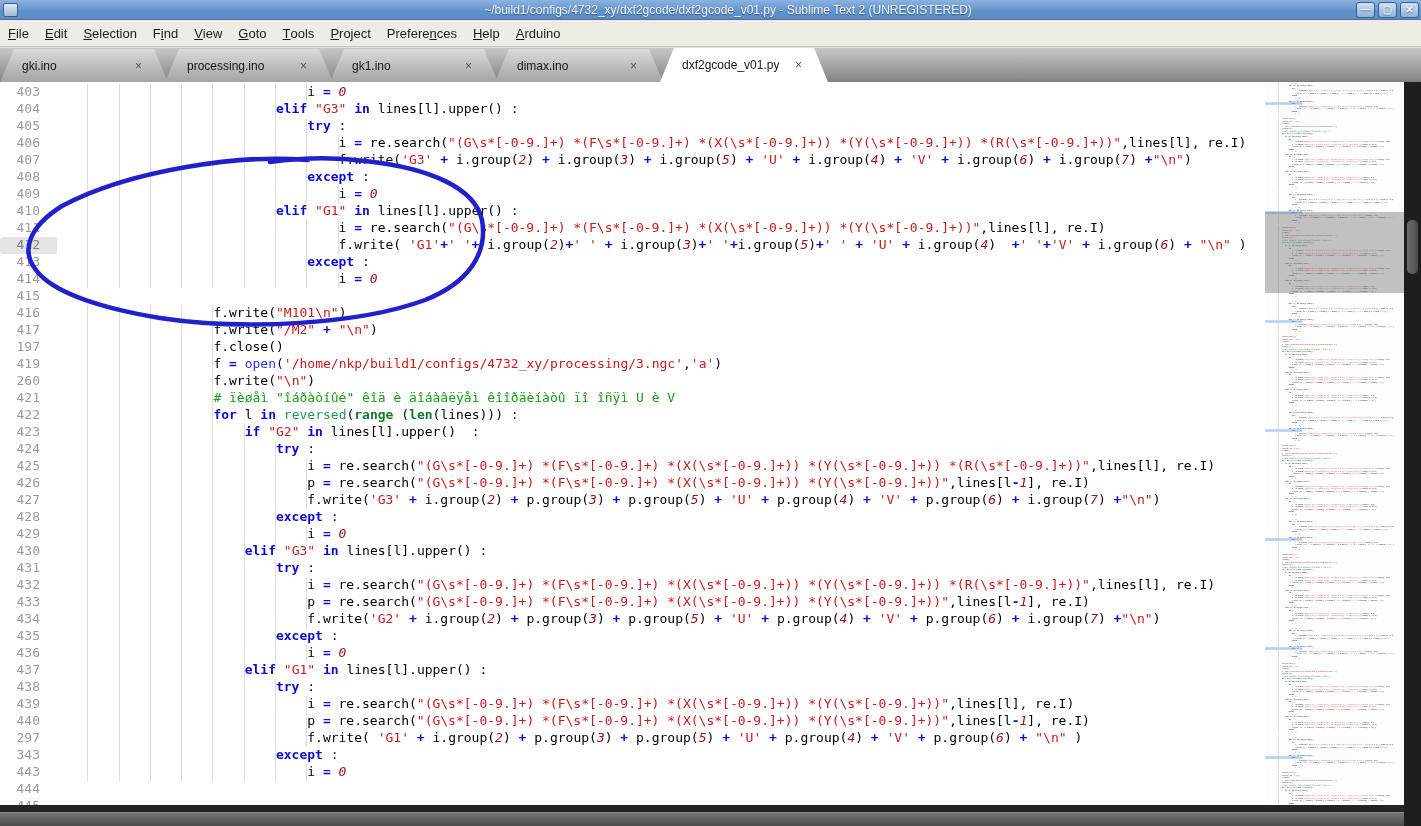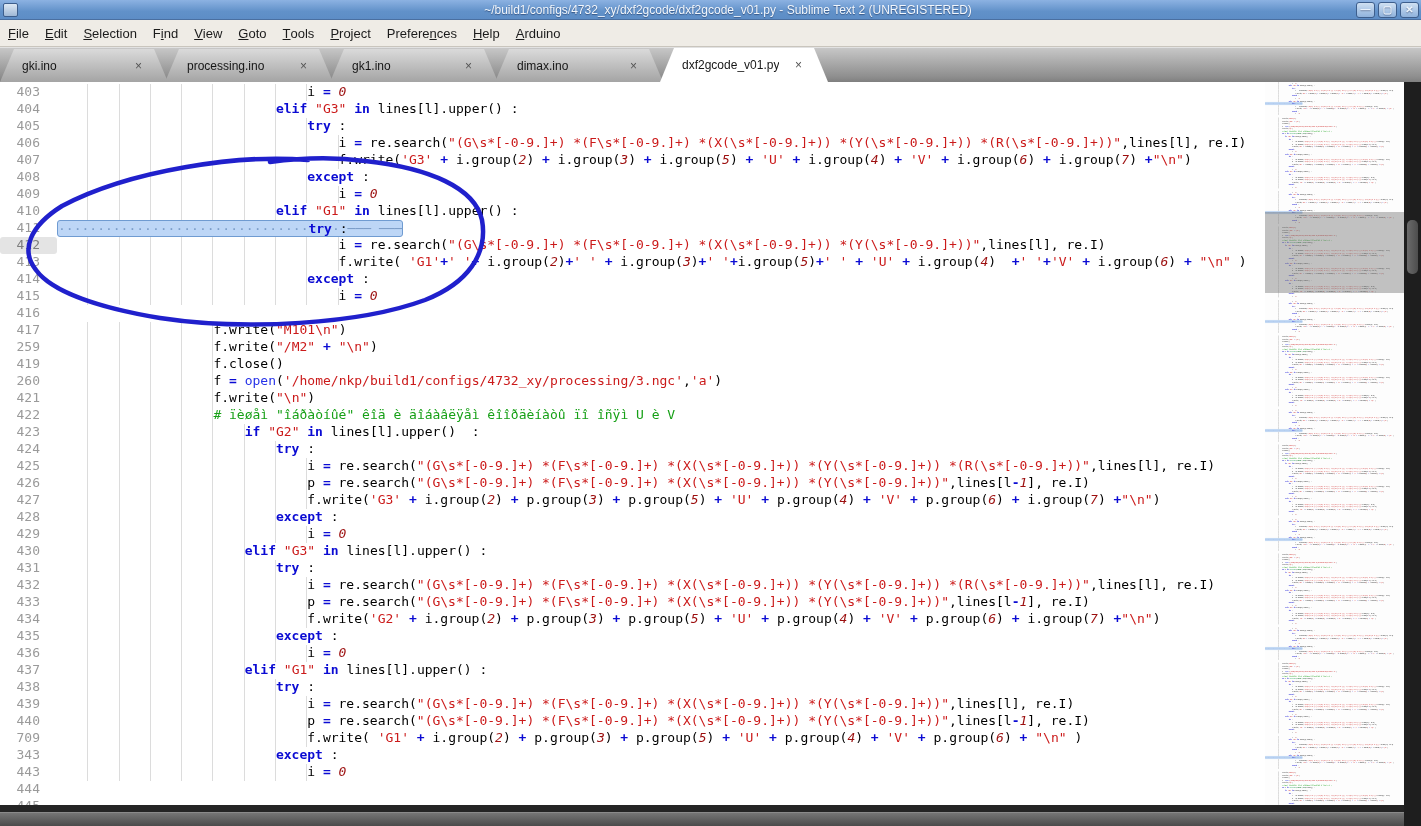--- a/index.html
+++ b/index.html
@@ -137,21 +137,21 @@
       <div class="gno">408</div>
       <div class="gno">409</div>
       <div class="gno">410</div>
       <div class="gno">411</div>
       <div class="gno cur">412</div>
       <div class="gno">413</div>
       <div class="gno">414</div>
       <div class="gno">415</div>
       <div class="gno">416</div>
       <div class="gno">417</div>
-      <div class="gno">259</div>
+      <div class="gno">197</div>
       <div class="gno">419</div>
       <div class="gno">260</div>
       <div class="gno">421</div>
       <div class="gno">422</div>
       <div class="gno">423</div>
       <div class="gno">424</div>
       <div class="gno">425</div>
       <div class="gno">426</div>
       <div class="gno">427</div>
       <div class="gno">428</div>
@@ -160,47 +160,47 @@
       <div class="gno">431</div>
       <div class="gno">432</div>
       <div class="gno">433</div>
       <div class="gno">434</div>
       <div class="gno">435</div>
       <div class="gno">436</div>
       <div class="gno">437</div>
       <div class="gno">438</div>
       <div class="gno">439</div>
       <div class="gno">440</div>
-      <div class="gno">709</div>
+      <div class="gno">297</div>
       <div class="gno">343</div>
       <div class="gno">443</div>
       <div class="gno">444</div>
       <div class="gno">445</div>
     </div>
   <div class="codecol" id="codecol">
       <div class="cl"><span class="ind" style="width:250.24px"></span>i <span class="k">=</span> <span class="n">0</span></div>
       <div class="cl"><span class="ind" style="width:218.96px"></span><span class="k">elif</span> <span class="s">"G3"</span> <span class="k">in</span> lines[l].upper() :</div>
       <div class="cl"><span class="ind" style="width:250.24px"></span><span class="k">try</span> :</div>
       <div class="cl"><span class="ind" style="width:281.52px"></span>i <span class="k">=</span> re.search(<span class="s">"(G\s*[-0-9.]+) *(F\s*[-0-9.]+) *(X(\s*[-0-9.]+)) *(Y(\s*[-0-9.]+)) *(R(\s*[-0-9.]+))"</span>,lines[l], re.I)</div>
       <div class="cl"><span class="ind" style="width:281.52px"></span>f.write(<span class="s">'G3'</span> <span class="k">+</span> i.group(<span class="n">2</span>) <span class="k">+</span> i.group(<span class="n">3</span>) <span class="k">+</span> i.group(<span class="n">5</span>) <span class="k">+</span> <span class="s">'U'</span> <span class="k">+</span> i.group(<span class="n">4</span>) <span class="k">+</span> <span class="s">'V'</span> <span class="k">+</span> i.group(<span class="n">6</span>) <span class="k">+</span> i.group(<span class="n">7</span>) <span class="k">+</span><span class="s">"\n"</span>)</div>
       <div class="cl"><span class="ind" style="width:250.24px"></span><span class="k">except</span> :</div>
       <div class="cl"><span class="ind" style="width:281.52px"></span>i <span class="k">=</span> <span class="n">0</span></div>
       <div class="cl"><span class="ind" style="width:218.96px"></span><span class="k">elif</span> <span class="s">"G1"</span> <span class="k">in</span> lines[l].upper() :</div>
-      <div class="cl"><span class="selwrap"><span class="ws">································</span><span class="k">try</span><span class="ws">·</span>:<span class="ws">─── ───</span></span></div>
       <div class="cl"><span class="ind" style="width:281.52px"></span>i <span class="k">=</span> re.search(<span class="s">"(G\s*[-0-9.]+) *(F\s*[-0-9.]+) *(X(\s*[-0-9.]+)) *(Y(\s*[-0-9.]+))"</span>,lines[l], re.I)</div>
       <div class="cl"><span class="ind" style="width:281.52px"></span>f.write( <span class="s">'G1'</span><span class="k">+</span><span class="s">' '</span><span class="k">+</span> i.group(<span class="n">2</span>)<span class="k">+</span><span class="s">' '</span> <span class="k">+</span> i.group(<span class="n">3</span>)<span class="k">+</span><span class="s">' '</span><span class="k">+</span>i.group(<span class="n">5</span>)<span class="k">+</span><span class="s">' '</span> <span class="k">+</span> <span class="s">'U'</span> <span class="k">+</span> i.group(<span class="n">4</span>)  <span class="k">+</span><span class="s">' '</span><span class="k">+</span><span class="s">'V'</span> <span class="k">+</span> i.group(<span class="n">6</span>) <span class="k">+</span> <span class="s">"\n"</span> )</div>
       <div class="cl"><span class="ind" style="width:250.24px"></span><span class="k">except</span> :</div>
       <div class="cl"><span class="ind" style="width:281.52px"></span>i <span class="k">=</span> <span class="n">0</span></div>
       <div class="cl"><span class="ind" style="width:0px"></span></div>
       <div class="cl"><span class="ind" style="width:156.4px"></span>f.write(<span class="s">"M101\n"</span>)</div>
       <div class="cl"><span class="ind" style="width:156.4px"></span>f.write(<span class="s">"/M2"</span> <span class="k">+</span> <span class="s">"\n"</span>)</div>
       <div class="cl"><span class="ind" style="width:156.4px"></span>f.close()</div>
       <div class="cl"><span class="ind" style="width:156.4px"></span>f <span class="k">=</span> <span class="b">open</span>(<span class="s">'/home/nkp/build1/configs/4732_xy/processing/3.ngc'</span>,<span class="s">'a'</span>)</div>
       <div class="cl"><span class="ind" style="width:156.4px"></span>f.write(<span class="s">"\n"</span>)</div>
       <div class="cl"><span class="ind" style="width:156.4px"></span><span class="c"># ïèøåì "îáðàòíûé" êîä è äîáàâëÿåì êîîðäèíàòû ïî îñÿì U è V</span></div>
+      <div class="cl"><span class="ind" style="width:156.4px"></span><span class="k">for</span> l <span class="k">in</span> <span class="g">reversed</span>(<span class="gb">range</span> (<span class="gb">len</span>(lines))) :</div>
       <div class="cl"><span class="ind" style="width:187.68px"></span><span class="k">if</span> <span class="s">"G2"</span> <span class="k">in</span> lines[l].upper()  :</div>
       <div class="cl"><span class="ind" style="width:218.96px"></span><span class="k">try</span> :</div>
       <div class="cl"><span class="ind" style="width:250.24px"></span>i <span class="k">=</span> re.search(<span class="s">"(G\s*[-0-9.]+) *(F\s*[-0-9.]+) *(X(\s*[-0-9.]+)) *(Y(\s*[-0-9.]+)) *(R(\s*[-0-9.]+))"</span>,lines[l], re.I)</div>
       <div class="cl"><span class="ind" style="width:250.24px"></span>p <span class="k">=</span> re.search(<span class="s">"(G\s*[-0-9.]+) *(F\s*[-0-9.]+) *(X(\s*[-0-9.]+)) *(Y(\s*[-0-9.]+))"</span>,lines[l<span class="k">-</span><span class="n">1</span>], re.I)</div>
       <div class="cl"><span class="ind" style="width:250.24px"></span>f.write(<span class="s">'G3'</span> <span class="k">+</span> i.group(<span class="n">2</span>) <span class="k">+</span> p.group(<span class="n">3</span>) <span class="k">+</span> p.group(<span class="n">5</span>) <span class="k">+</span> <span class="s">'U'</span> <span class="k">+</span> p.group(<span class="n">4</span>) <span class="k">+</span> <span class="s">'V'</span> <span class="k">+</span> p.group(<span class="n">6</span>) <span class="k">+</span> i.group(<span class="n">7</span>) <span class="k">+</span><span class="s">"\n"</span>)</div>
       <div class="cl"><span class="ind" style="width:218.96px"></span><span class="k">except</span> :</div>
       <div class="cl"><span class="ind" style="width:250.24px"></span>i <span class="k">=</span> <span class="n">0</span></div>
       <div class="cl"><span class="ind" style="width:187.68px"></span><span class="k">elif</span> <span class="s">"G3"</span> <span class="k">in</span> lines[l].upper() :</div>
       <div class="cl"><span class="ind" style="width:218.96px"></span><span class="k">try</span> :</div>
       <div class="cl"><span class="ind" style="width:250.24px"></span>i <span class="k">=</span> re.search(<span class="s">"(G\s*[-0-9.]+) *(F\s*[-0-9.]+) *(X(\s*[-0-9.]+)) *(Y(\s*[-0-9.]+)) *(R(\s*[-0-9.]+))"</span>,lines[l], re.I)</div>

